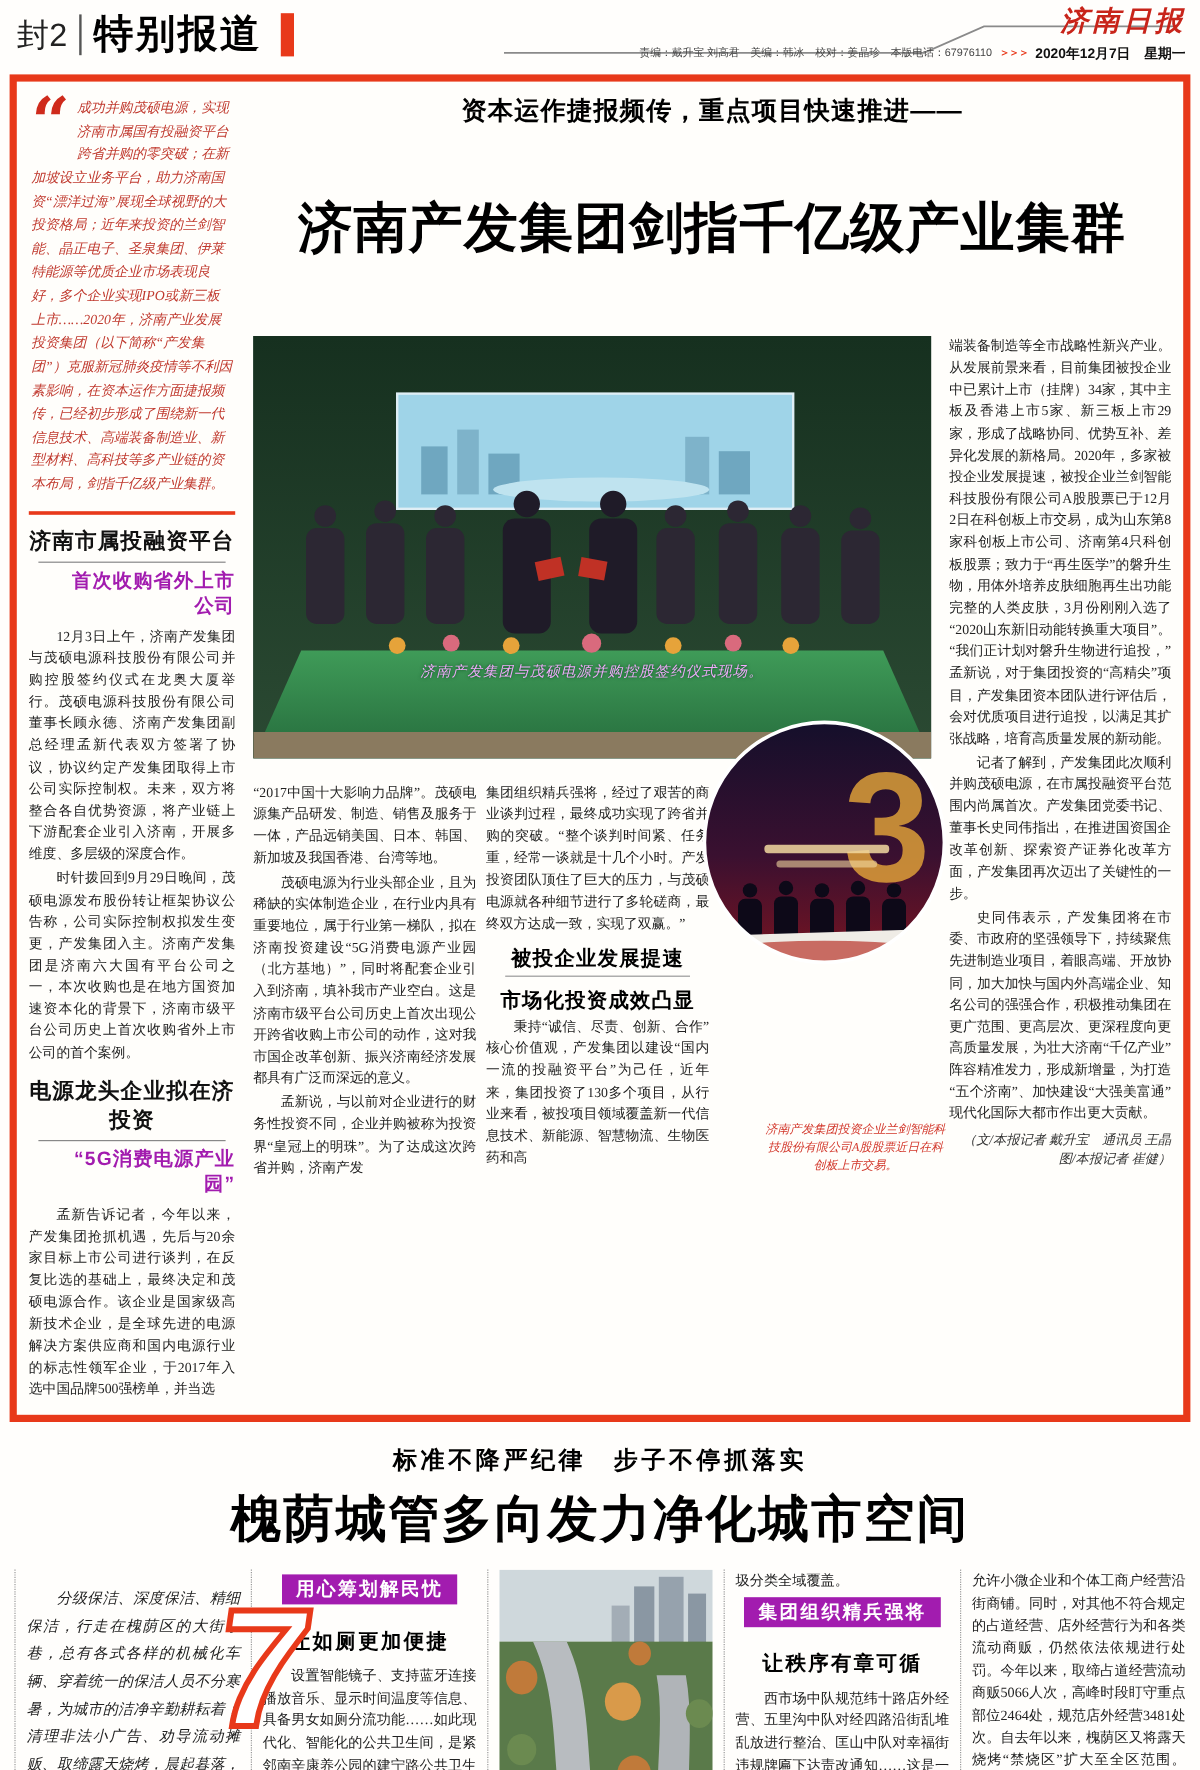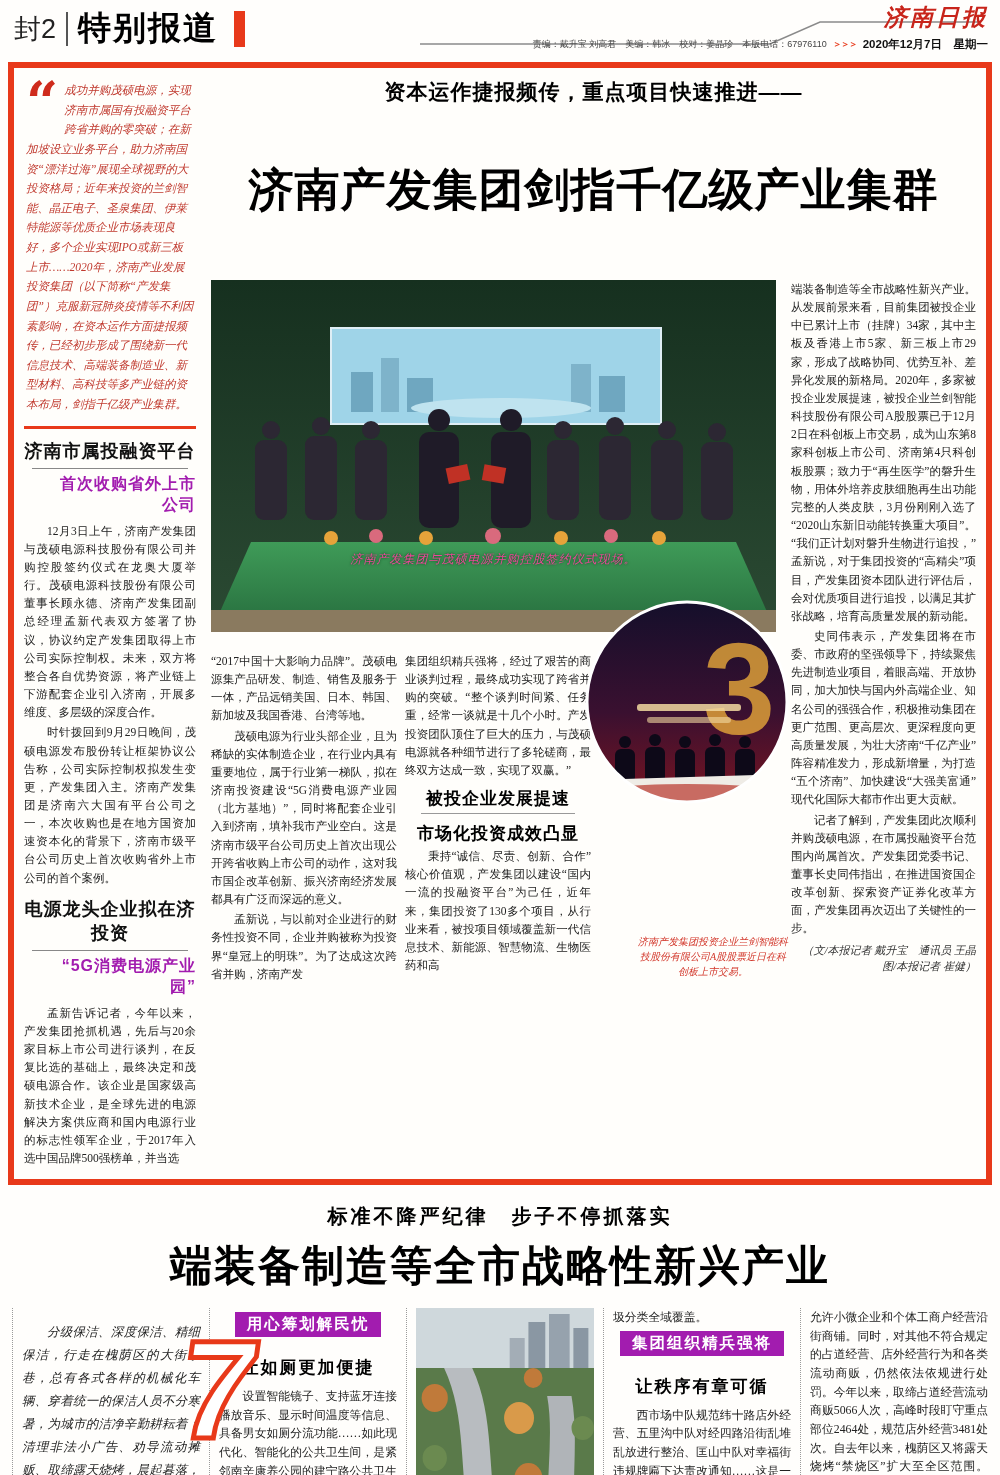--- a/index.html
+++ b/index.html
@@ -41,21 +41,21 @@
   .p.noind{text-indent:0;}
 
   .a1-main{flex:1;display:flex;flex-direction:column;padding-left:6px;gap:48px;}
   .a1-kicker{text-align:center;font-size:21px;font-weight:bold;letter-spacing:1px;margin:2px 0 6px 0;color:#000;
              font-family:"Liberation Sans","DejaVu Sans",sans-serif;}
   .a1-headline{text-align:center;font-size:45px;font-weight:900;letter-spacing:1px;color:#000;margin:0 0 12px 0;
                font-family:"Liberation Serif","DejaVu Serif",serif;}
   .a1-content{display:flex;}
   .a1-center{width:572px;flex:none;display:flex;flex-direction:column;}
   .photo-main{position:relative;width:565px;height:352px;background:#1c3a2a;overflow:hidden;}
-  .photo-main-caption{position:absolute;left:0;right:0;bottom:64px;text-align:center;color:#ec4899;font-size:12px;
+  .photo-main-caption{position:absolute;left:0;right:0;bottom:64px;text-align:center;color:#f0abfc;font-size:12px;
                       font-style:italic;text-shadow:0 0 3px #064018;letter-spacing:1px;}
   .a1-below{display:flex;margin-top:8px;}
   .a1-colA,.a1-colB{width:186px;flex:none;padding-right:8px;margin-top:12px;}
   .a1-circle-wrap{position:relative;width:205px;flex:none;margin-left:-14px;margin-top:-56px;}
   .circle-caption{position:absolute;right:2px;bottom:6px;width:150px;font-size:10px;line-height:1.5;color:#d2362a;
                   font-style:italic;text-align:center;}
   .midhead{font-size:17px;font-weight:900;text-align:center;letter-spacing:1px;margin:8px 0 2px 0;color:#000;
            font-family:"Liberation Sans","DejaVu Sans",sans-serif;}
   .midhead-rule{height:1px;background:#999;margin:3px 16px;}
   .a1-right{flex:1;padding-left:8px;}
@@ -246,32 +246,32 @@
                   </g>
                   <circle cx="102" cy="118" r="100" fill="none" stroke="#ffffff" stroke-width="3"></circle>
                 </svg>
                 <div class="circle-caption">济南产发集团投资企业兰剑智能科技股份有限公司A股股票近日在科创板上市交易。</div>
               </div>
             </div>
           </div>
 
           <div class="a1-right">
             <p class="p noind">端装备制造等全市战略性新兴产业。从发展前景来看，目前集团被投企业中已累计上市（挂牌）34家，其中主板及香港上市5家、新三板上市29家，形成了战略协同、优势互补、差异化发展的新格局。2020年，多家被投企业发展提速，被投企业兰剑智能科技股份有限公司A股股票已于12月2日在科创板上市交易，成为山东第8家科创板上市公司、济南第4只科创板股票；致力于“再生医学”的磐升生物，用体外培养皮肤细胞再生出功能完整的人类皮肤，3月份刚刚入选了“2020山东新旧动能转换重大项目”。“我们正计划对磐升生物进行追投，”孟新说，对于集团投资的“高精尖”项目，产发集团资本团队进行评估后，会对优质项目进行追投，以满足其扩张战略，培育高质量发展的新动能。</p>
+            <p class="p">记者了解到，产发集团此次顺利并购茂硕电源，在市属投融资平台范围内尚属首次。产发集团党委书记、董事长史同伟指出，在推进国资国企改革创新、探索资产证券化改革方面，产发集团再次迈出了关键性的一步。</p>
             <p class="p">史同伟表示，产发集团将在市委、市政府的坚强领导下，持续聚焦先进制造业项目，着眼高端、开放协同，加大加快与国内外高端企业、知名公司的强强合作，积极推动集团在更广范围、更高层次、更深程度向更高质量发展，为壮大济南“千亿产业”阵容精准发力，形成新增量，为打造“五个济南”、加快建设“大强美富通”现代化国际大都市作出更大贡献。</p>
-            <p class="p">记者了解到，产发集团此次顺利并购茂硕电源，在市属投融资平台范围内尚属首次。产发集团党委书记、董事长史同伟指出，在推进国资国企改革创新、探索资产证券化改革方面，产发集团再次迈出了关键性的一步。</p>
             <div class="byline">（文/本报记者 戴升宝　通讯员 王晶　图/本报记者 崔健）</div>
           </div>
         </div>
       </div>
     </div>
   </div>
 
   <div class="a2">
     <div class="a2-kicker">标准不降严纪律　步子不停抓落实</div>
-    <div class="a2-headline">端装备制造等全市战略性新兴产业</div>
+    <div class="a2-headline">槐荫城管多向发力净化城市空间</div>
 
     <div class="a2-cols">
       <div class="big7">7</div>
 
       <div class="a2-col">
         <p class="intro">分级保洁、深度保洁、精细保洁，行走在槐荫区的大街小巷，总有各式各样的机械化车辆、穿着统一的保洁人员不分寒暑，为城市的洁净辛勤耕耘着；清理非法小广告、劝导流动摊贩、取缔露天烧烤，晨起暮落，行走在一线的城管执法人员从未停下脚步……在疫情防控、全国文明城市创建等重大节点中，总有槐荫城管人的身影。今年以来，槐荫区城管（综合行政执法）局坚持以人民为中心，始终聚焦民生关切重点，积极为居民打造宜居宜业的城市环境。下一步，将继续发扬行走城管工作作风，标准不降、步子不停、严格督办、狠抓落实；同时与相关部门形成合力，持续对辖区环境进行全面提升整治，推动城市品质进一步提升。</p>
 
       </div>
 
       <div class="a2-col">

